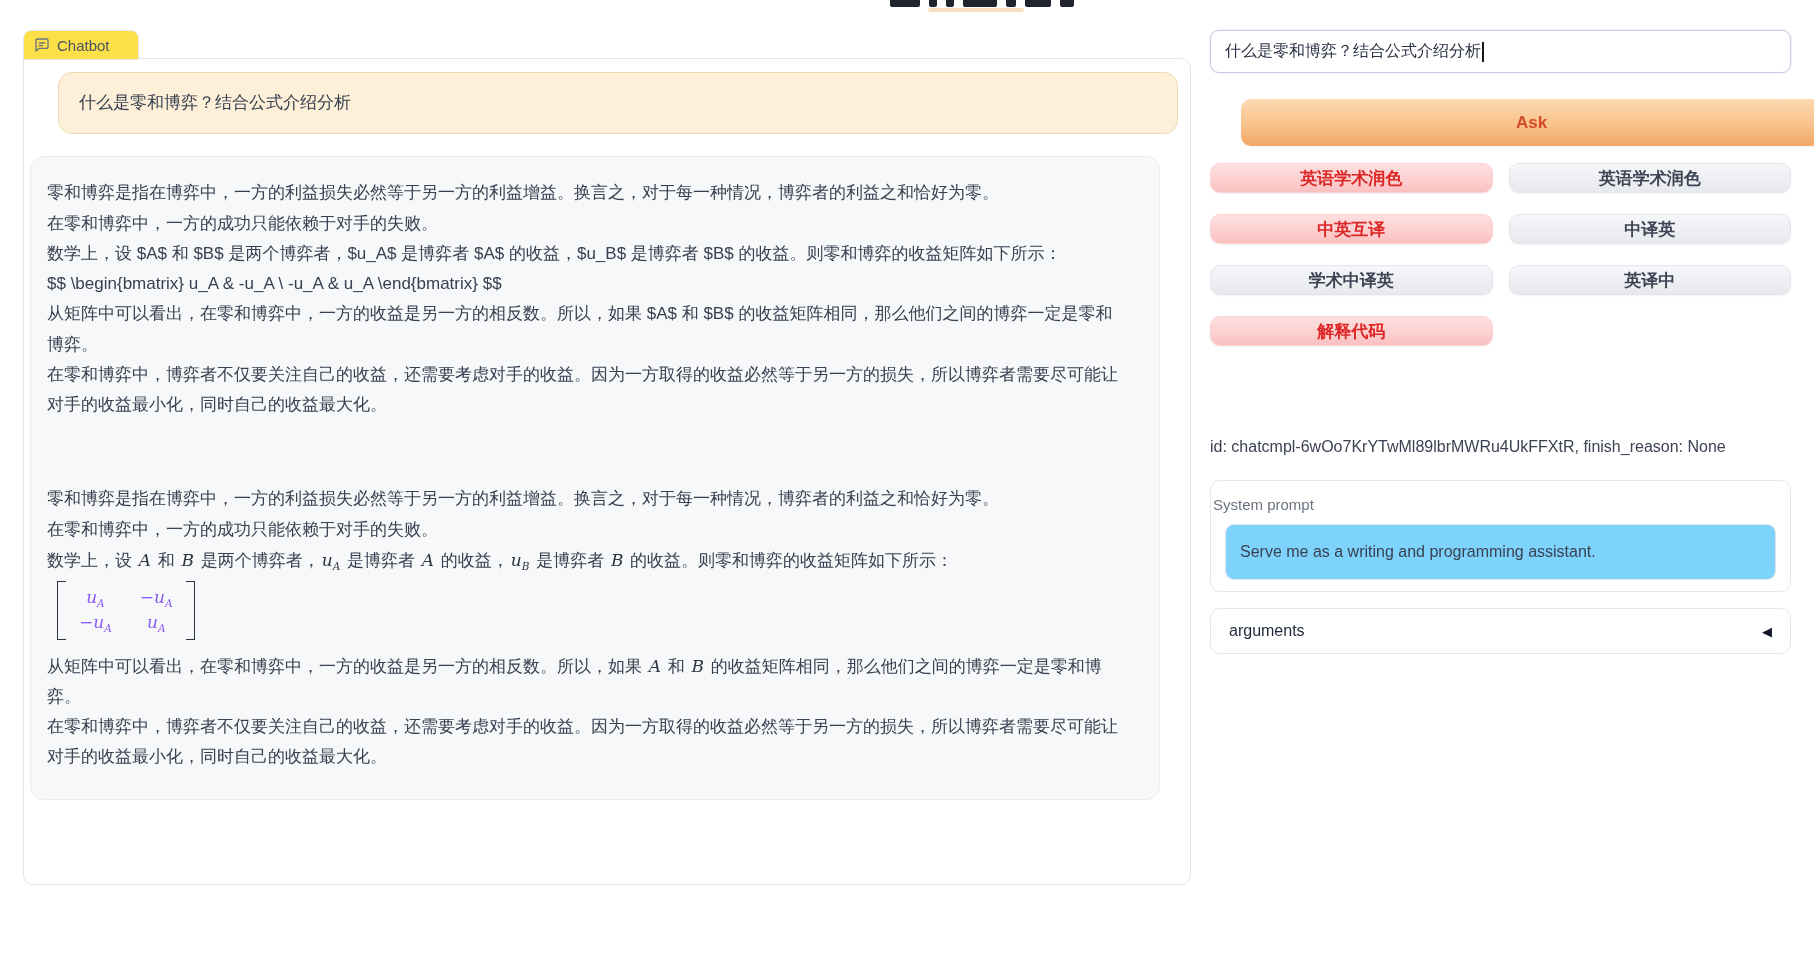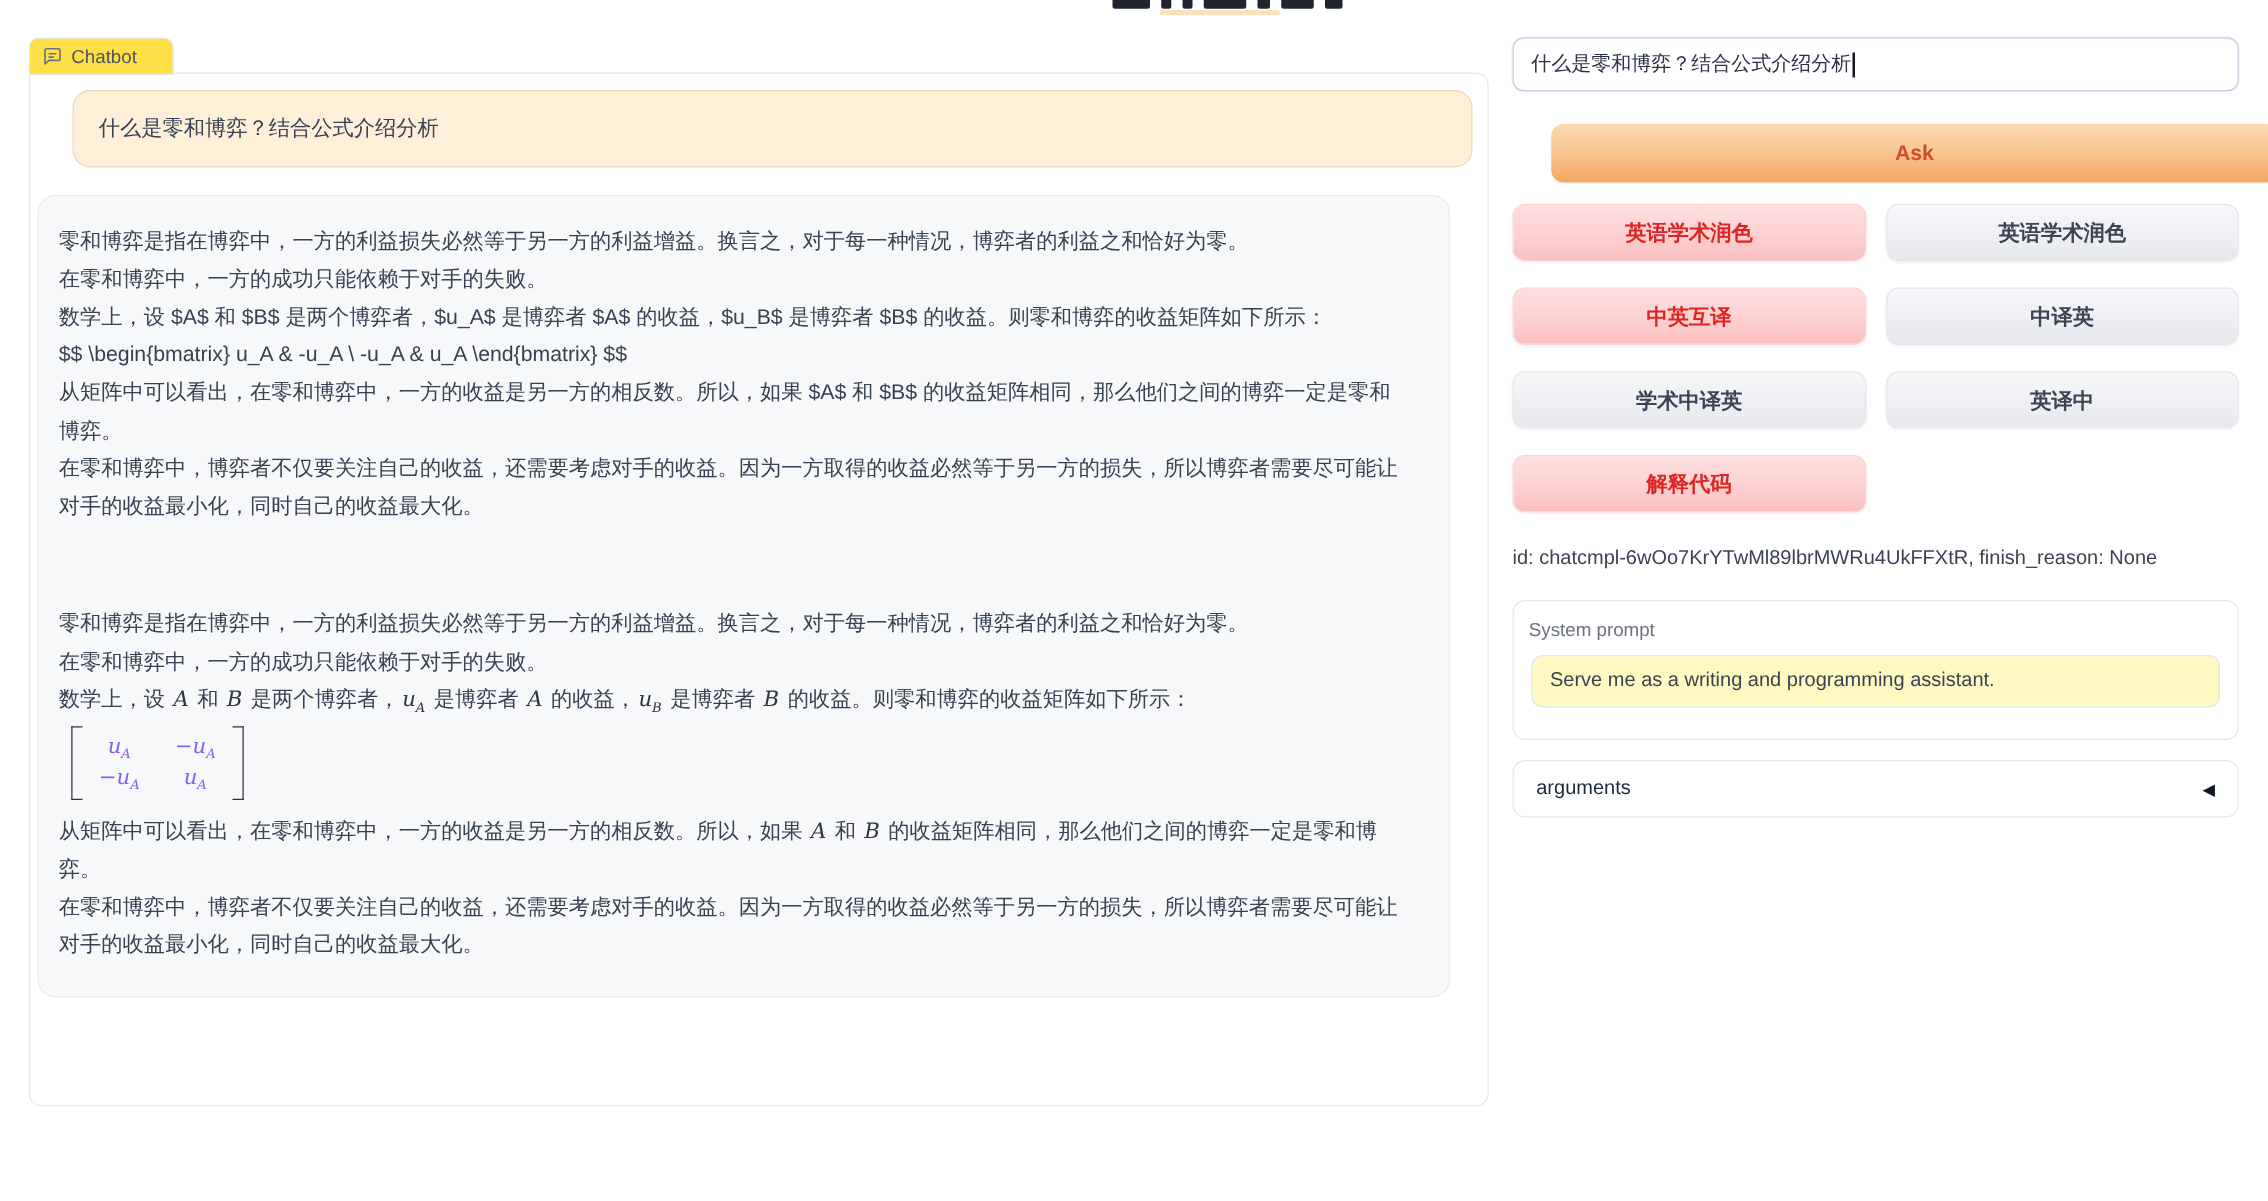--- a/index.html
+++ b/index.html
@@ -46,34 +46,34 @@
     padding:0 14px; font-size:16px; color:#2b3245; box-shadow:0 0 0 1px rgba(198,208,226,.25); }
   .caret { display:inline-block; width:1.5px; height:20px; background:#15181e; margin-left:1px; }
 
   .ask-btn { left:1210px; top:99px; width:581px; height:47px; border:none; cursor:pointer;
     border-radius:10px; background:linear-gradient(180deg,#fcdab1 0%,#f8c28b 55%,#f2a765 100%);
     color:#d34b28; font-size:17px; font-weight:700; font-family:inherit;
     box-shadow:0 1px 2px rgba(0,0,0,.06);margin-left:31px; }
 
   .btn-grid { left:1210px; top:163px; width:581px; display:grid;
     grid-template-columns:1fr 1fr; column-gap:16px; row-gap:21px; }
-  .fn-btn { height:46px; border-radius:10px; font-size:17px; font-weight:700; font-family:inherit;
+  .fn-btn { height:30px; border-radius:10px; font-size:17px; font-weight:700; font-family:inherit;
     cursor:pointer; box-shadow:0 1px 2px rgba(0,0,0,.05); }
   .fn-btn.gray { background:linear-gradient(180deg,#f6f7f9 0%,#eceef2 60%,#e7e9ee 100%);
     border:1px solid #e2e5ea; color:#3c4454; }
   .fn-btn.pink { background:linear-gradient(180deg,#fee0e0 0%,#fdd0d0 55%,#fbc0c0 100%);
     border:1px solid #fcd3d3; color:#dc2626; }
 
   .status-line { left:1210px; top:438px; width:600px; font-size:16px; color:#3b4252; }
 
   .sys-panel { left:1210px; top:480px; width:581px; height:112px; background:#fff;
     border:1px solid #e5e7eb; border-radius:10px; }
-  .sys-label { margin:15px 0 0 12px; font-size:15px; color:#6b7280; }
-  .sys-input { margin:11px 14px 0 14px; height:42px; border:1px solid #e3e6ec; border-radius:9px;
-    display:flex; align-items:center; padding:0 14px; font-size:16px; color:#3b4252; background:#fef9c3; }
+  .sys-label { margin:15px 0 0 2px; font-size:15px; color:#6b7280; }
+  .sys-input { margin:11px 14px 0 14px; height:56px; border:1px solid #e3e6ec; border-radius:9px;
+    display:flex; align-items:center; padding:0 14px; font-size:16px; color:#3b4252; background:#7dd3fc; }
 
   .accordion { left:1210px; top:608px; width:581px; height:46px; background:#fff;
     border:1px solid #e5e7eb; border-radius:10px; display:flex; align-items:center;
     justify-content:space-between; padding:0 18px; cursor:pointer;text-align:center; }
   .accordion .acc-label { font-size:16px; color:#1f2937; }
   .accordion .tri { font-size:13px; color:#111827; line-height:1; }
 </style>
 </head>
 <body>
 

